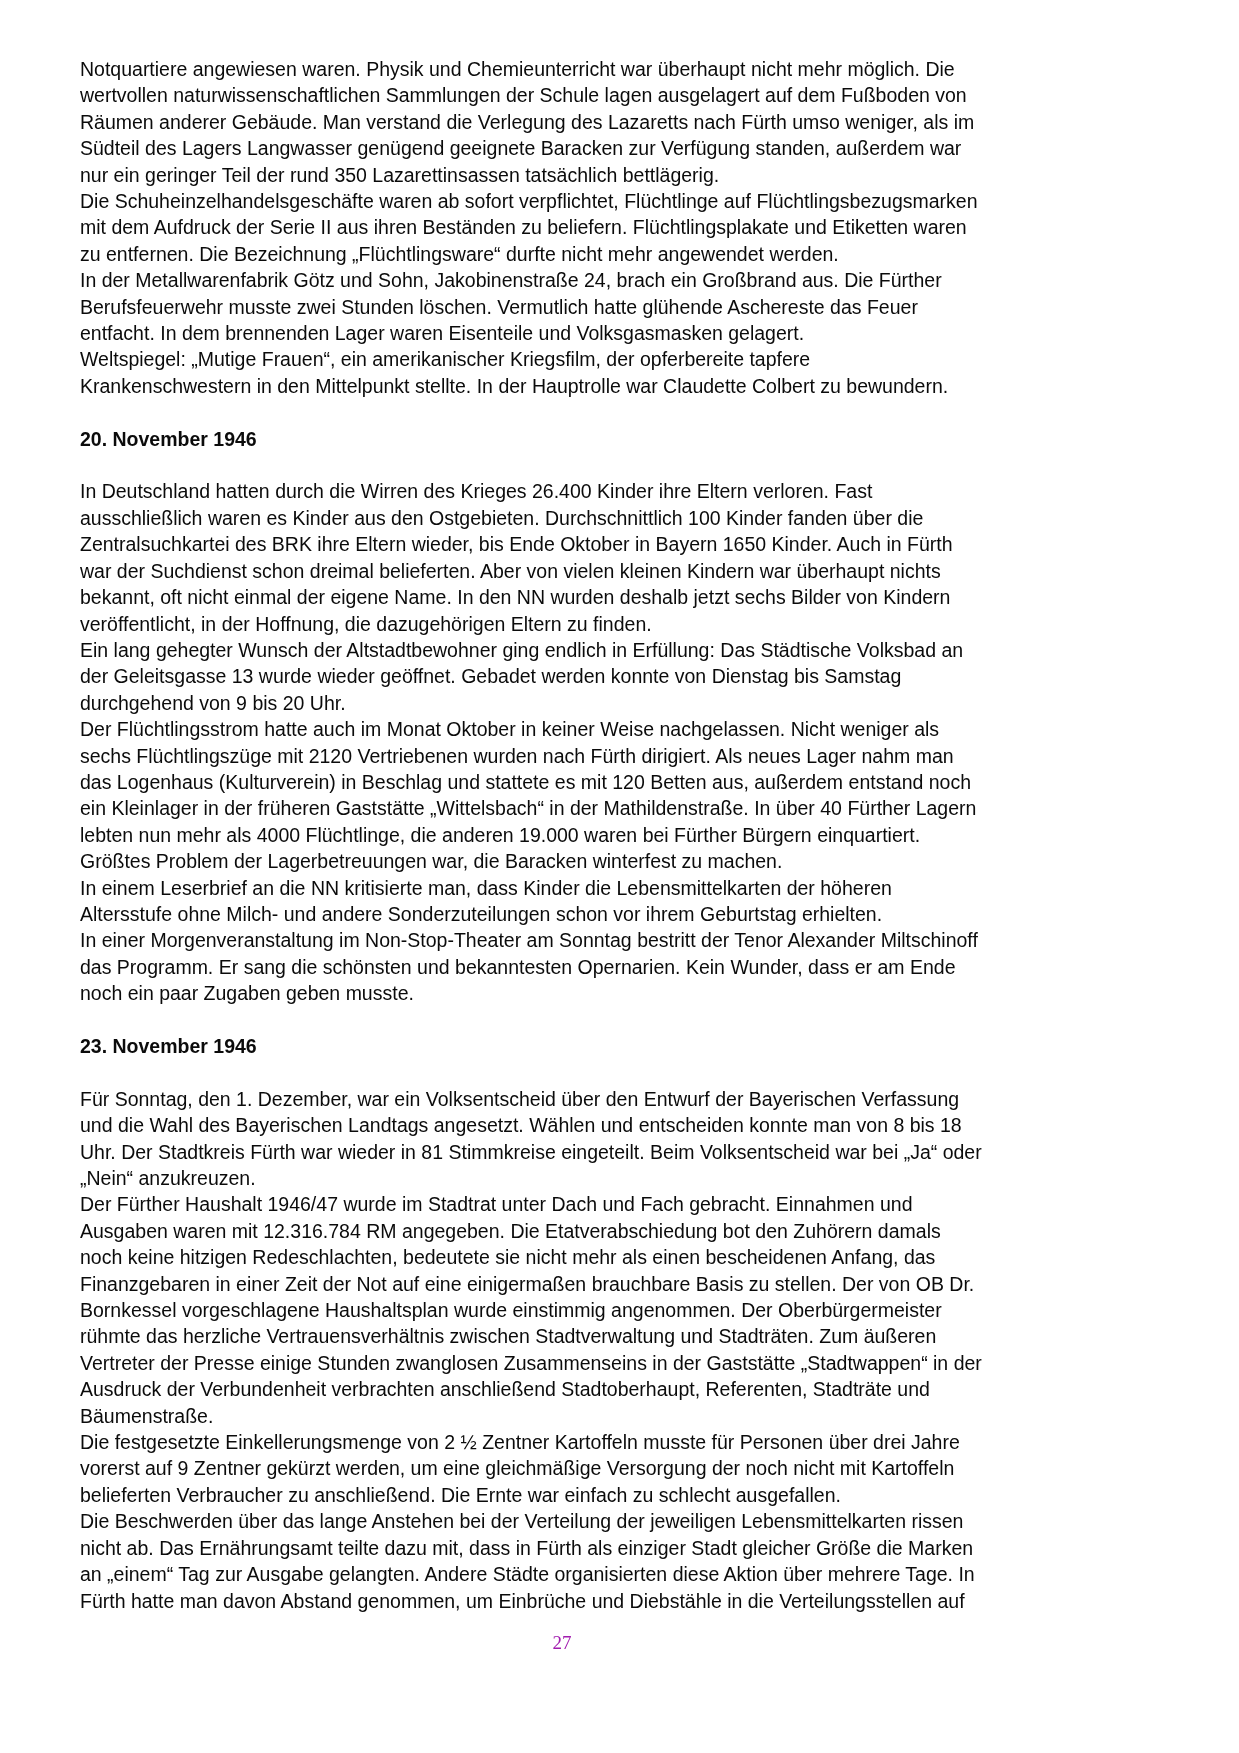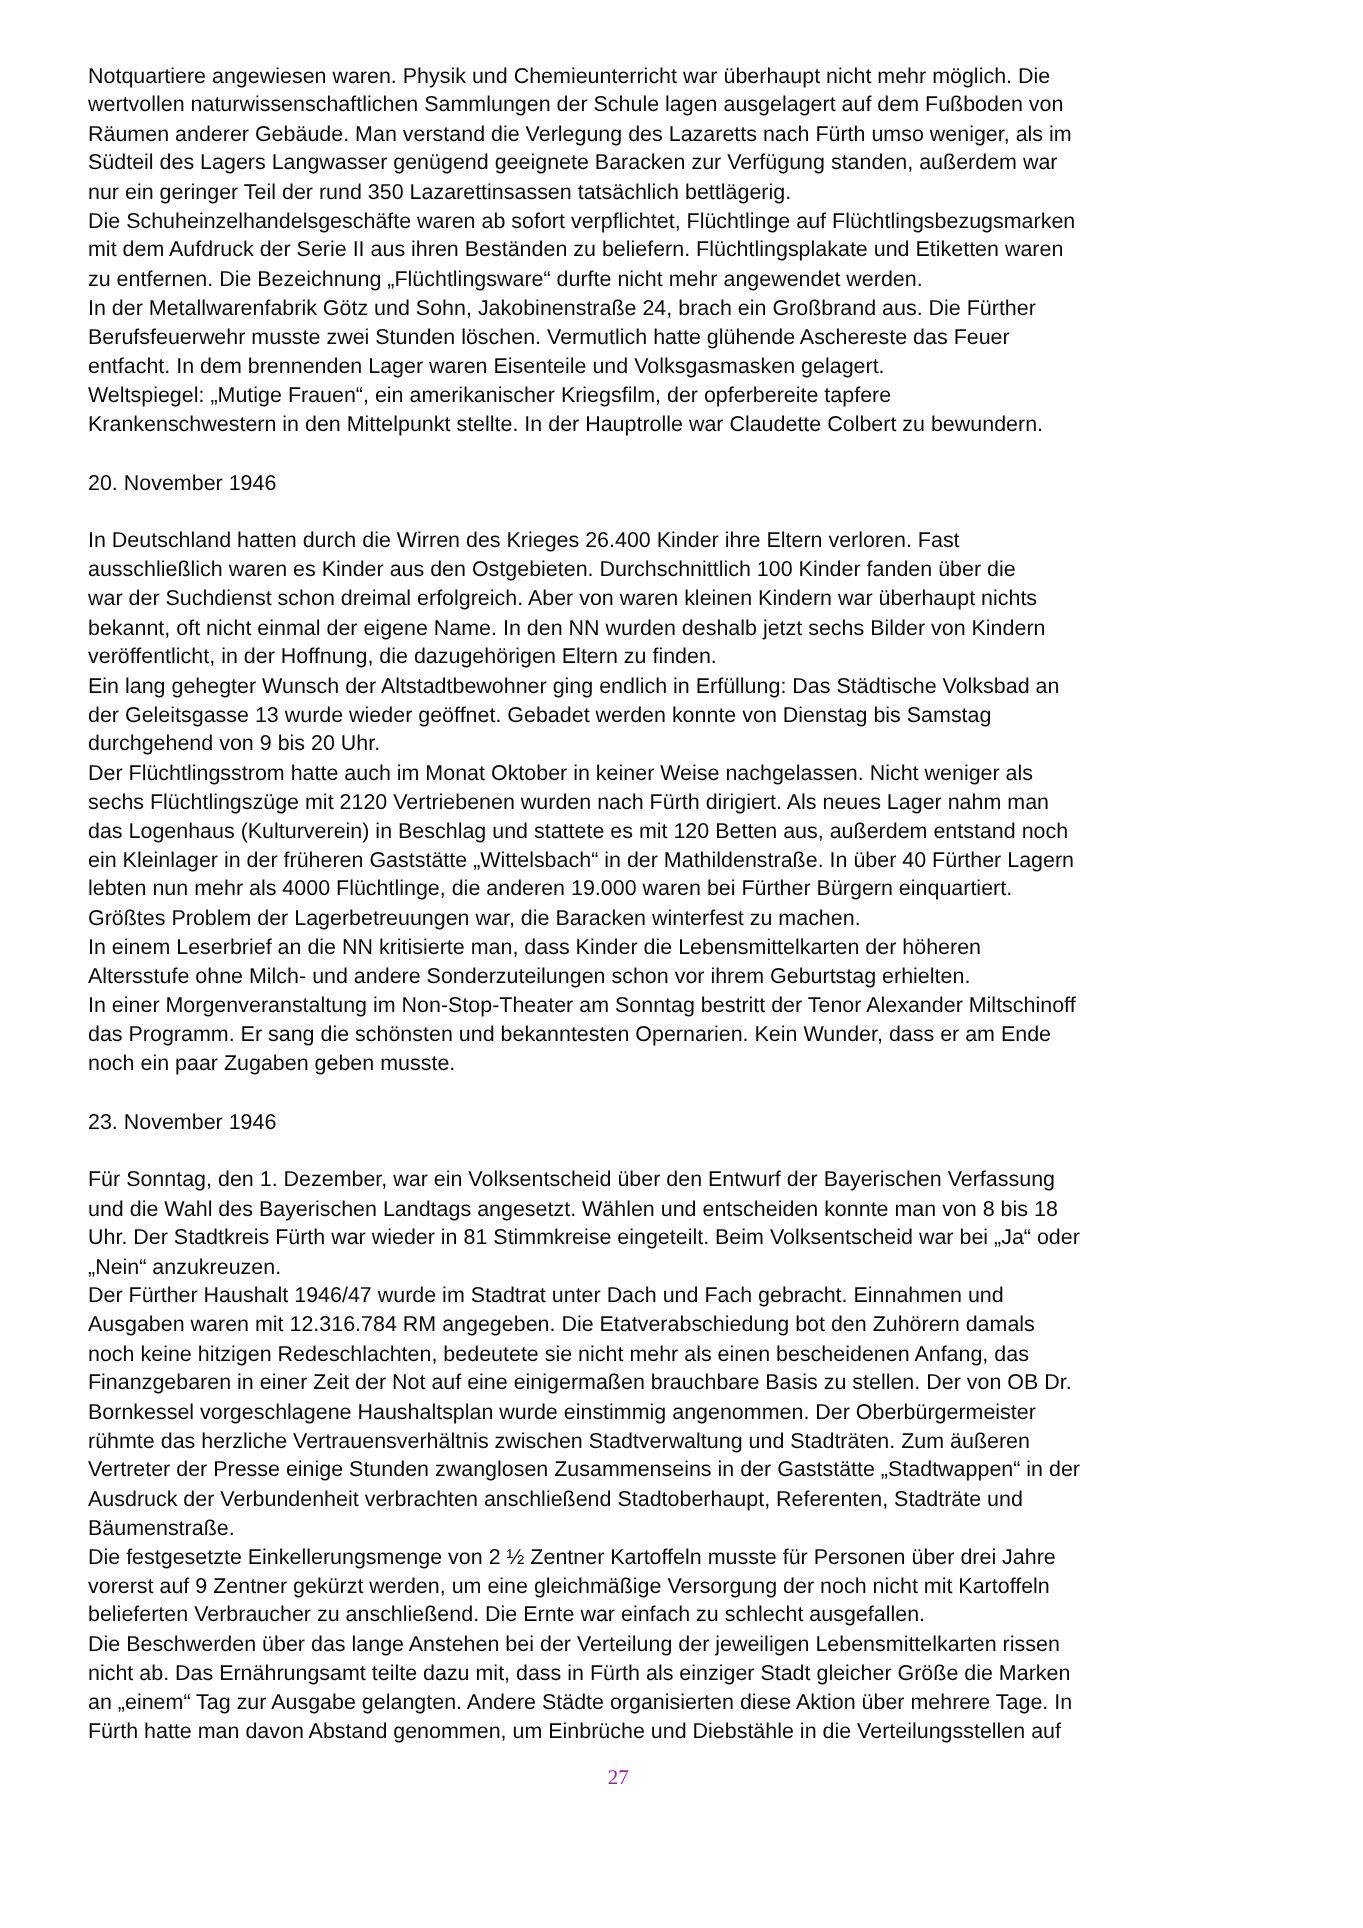--- a/index.html
+++ b/index.html
@@ -22,21 +22,21 @@
     border-radius: 29px;
   }
   .content {
     width: 1084px;
   }
   .para {
     margin: 0;
   }
   .heading {
     margin: 26.4px 0;
-    font-weight: normal;
+    font-weight: bold;
   }
   .line {
     white-space: nowrap;
   }
   .pagenum {
     width: 1084px;
     margin-top: 16px;
     text-align: center;
     transform: translateX(-60px);
     font-family: "Liberation Serif", "DejaVu Serif", serif;
@@ -69,21 +69,22 @@
       <div class="para">
         <div class="line">Weltspiegel: „Mutige Frauen“, ein amerikanischer Kriegsfilm, der opferbereite tapfere</div>
         <div class="line">Krankenschwestern in den Mittelpunkt stellte. In der Hauptrolle war Claudette Colbert zu bewundern.</div>
       </div>
       <div class="heading">
         <div class="line">20. November 1946</div>
       </div>
       <div class="para">
         <div class="line">In Deutschland hatten durch die Wirren des Krieges 26.400 Kinder ihre Eltern verloren. Fast</div>
         <div class="line">ausschließlich waren es Kinder aus den Ostgebieten. Durchschnittlich 100 Kinder fanden über die</div>
-        <div class="line">war der Suchdienst schon dreimal erfolgreich. Aber von waren kleinen Kindern war überhaupt nichts</div>
+        <div class="line">Zentralsuchkartei des BRK ihre Eltern wieder, bis Ende Oktober in Bayern 1650 Kinder. Auch in Fürth</div>
+        <div class="line">war der Suchdienst schon dreimal belieferten. Aber von vielen kleinen Kindern war überhaupt nichts</div>
         <div class="line">bekannt, oft nicht einmal der eigene Name. In den NN wurden deshalb jetzt sechs Bilder von Kindern</div>
         <div class="line">veröffentlicht, in der Hoffnung, die dazugehörigen Eltern zu finden.</div>
       </div>
       <div class="para">
         <div class="line">Ein lang gehegter Wunsch der Altstadtbewohner ging endlich in Erfüllung: Das Städtische Volksbad an</div>
         <div class="line">der Geleitsgasse 13 wurde wieder geöffnet. Gebadet werden konnte von Dienstag bis Samstag</div>
         <div class="line">durchgehend von 9 bis 20 Uhr.</div>
       </div>
       <div class="para">
         <div class="line">Der Flüchtlingsstrom hatte auch im Monat Oktober in keiner Weise nachgelassen. Nicht weniger als</div>

